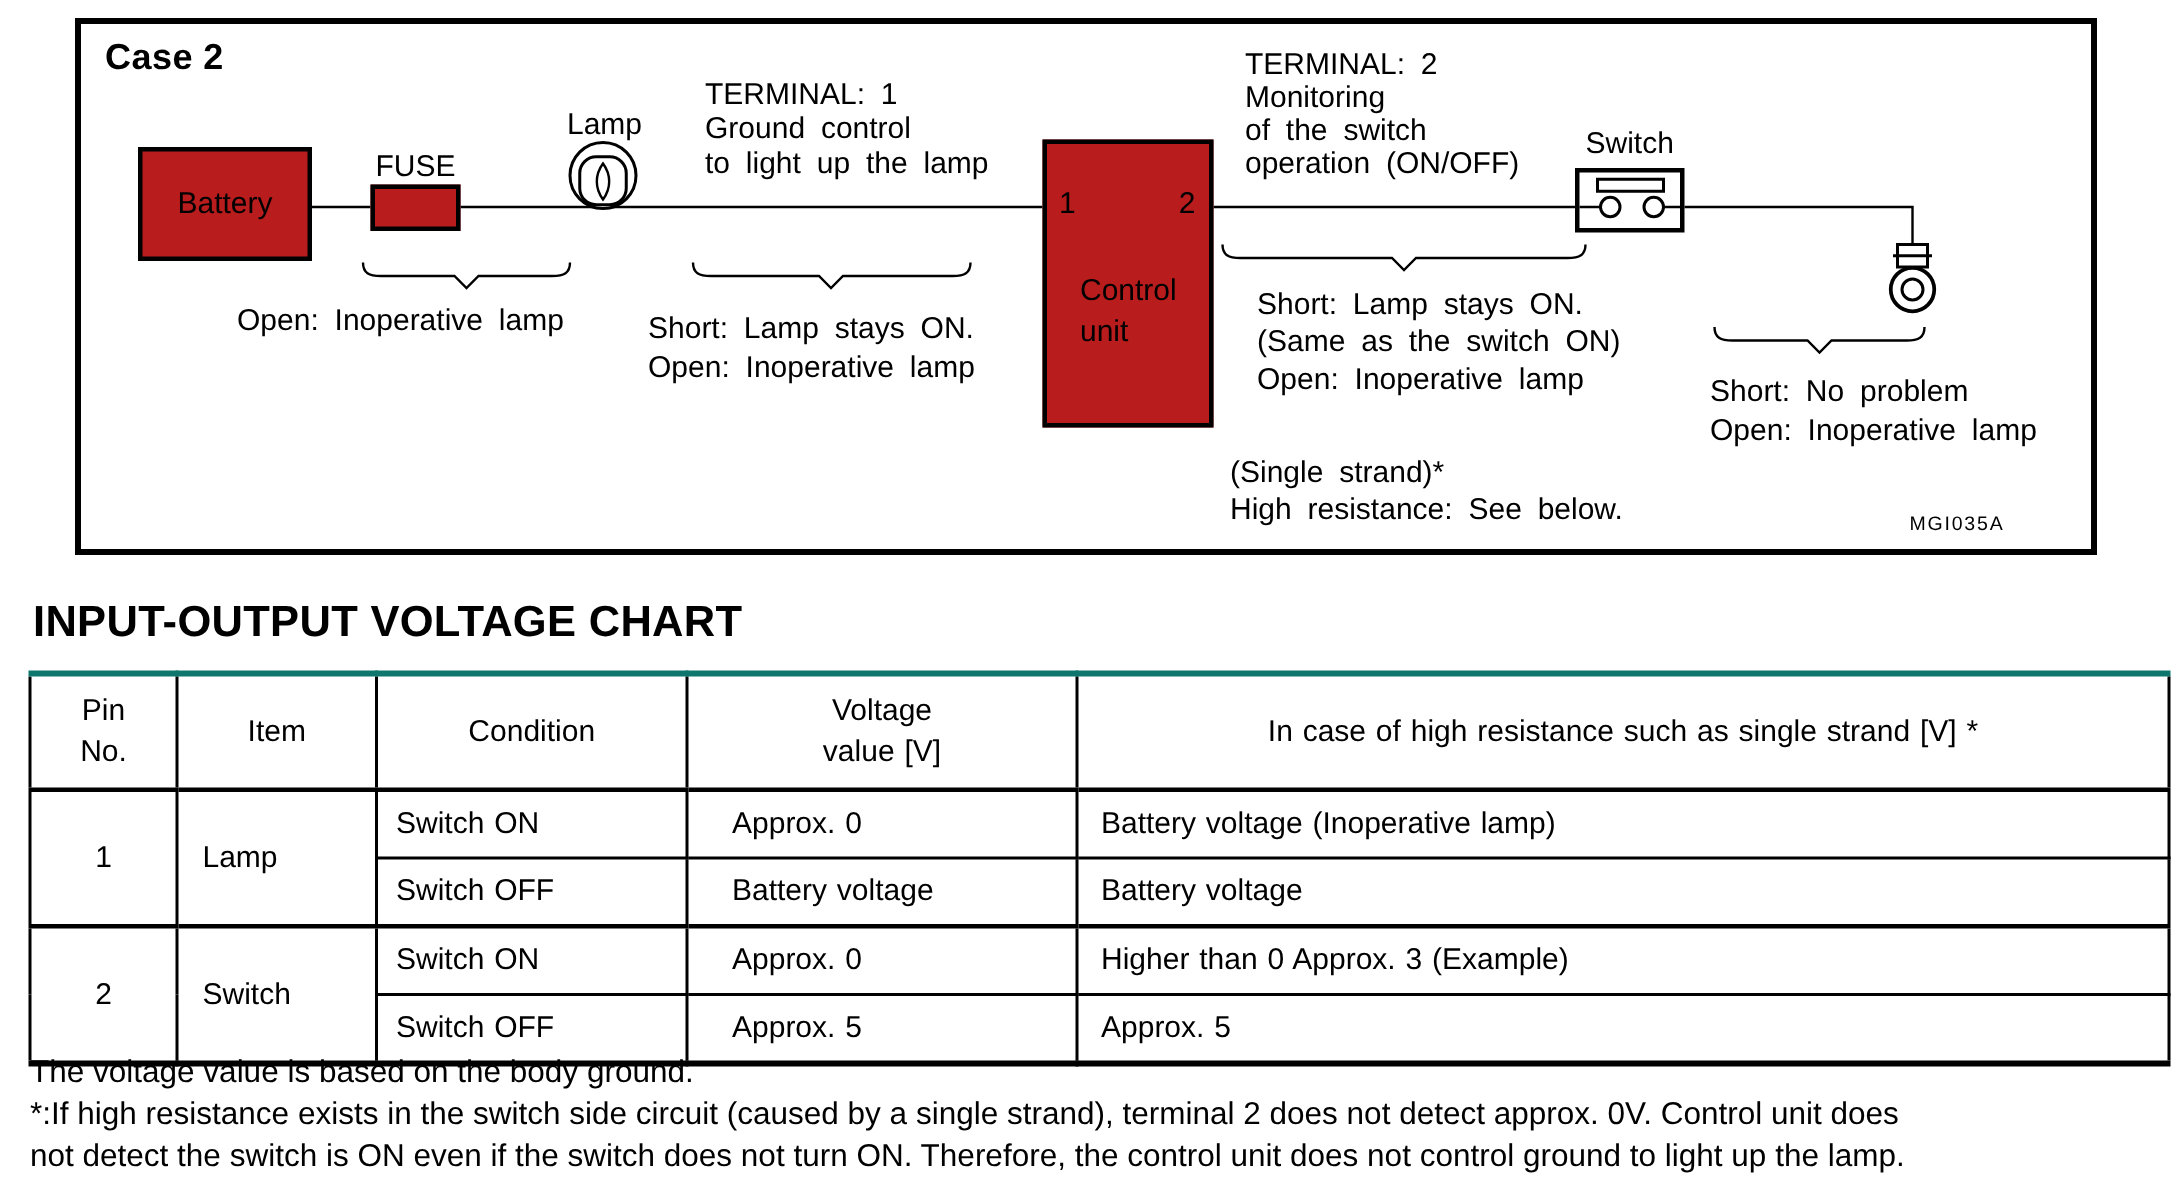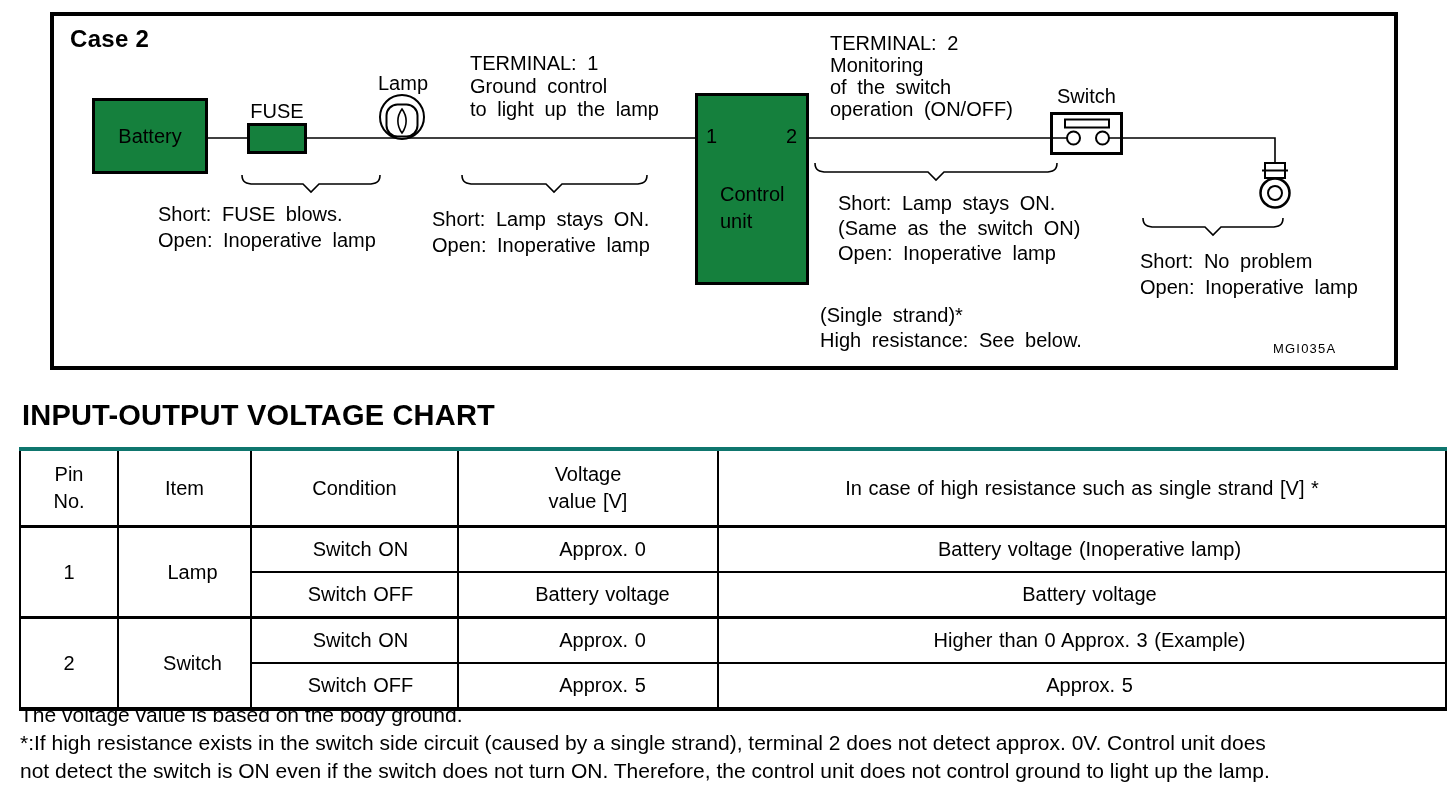--- a/index.html
+++ b/index.html
@@ -6,36 +6,36 @@
   .page{
     position:relative;width:1456px;height:800px;background:#ffffff;color:#000;
     font-family:"Liberation Sans","DejaVu Sans",sans-serif;overflow:hidden;
   }
   
   .diagram{position:absolute;left:50px;top:12px;width:1348px;height:358px;}
   .frame{position:absolute;left:0;top:0;right:0;bottom:0;border:4px solid #000;box-sizing:border-box;}
   .art{position:absolute;left:0;top:0;}
   .abs{position:absolute;}
   .case-title{font-size:24px;font-weight:bold;letter-spacing:.3px;}
-  .comp-box{position:absolute;border:3px solid #000;box-sizing:border-box;display:flex;align-items:center;justify-content:center;background:#15803d;}
+  .comp-box{position:absolute;border:3px solid #000;box-sizing:border-box;display:flex;align-items:center;justify-content:center;background:#b91c1c;}
   .dlabel{font-size:20px;white-space:nowrap;word-spacing:4px;}
   .note{font-size:20px;white-space:nowrap;word-spacing:5px;line-height:26px;}
   .note div{white-space:nowrap;}
   .cu-pin{position:absolute;font-size:20px;}
   .cu-name{position:absolute;font-size:20px;line-height:27px;}
   .fig-code{font-size:13px;letter-spacing:1.2px;}
   
   .section-title{position:absolute;left:22px;top:399px;font-size:29px;font-weight:bold;letter-spacing:.2px;}
   .vtable{
     position:absolute;left:19px;top:447px;width:1426px;
     border-collapse:collapse;table-layout:fixed;
     font-size:20px;word-spacing:1px;
     border-top:4px solid #0f766e;border-bottom:4px solid #000;
   }
-  .vtable th,.vtable td{border:2px solid #000;vertical-align:middle;padding:0;background:#fff;text-align:center;}
+  .vtable th,.vtable td{border:2px solid #000;vertical-align:middle;padding:0;background:#fff;}
   .vtable thead th{
     height:74px;font-weight:normal;text-align:center;
     white-space:pre-line;line-height:27px;border-bottom:3px solid #000;
   }
   .vtable tbody td{height:43px;}
   .vtable tr.group-start td{border-top:3px solid #000;}
   td.c-pin{text-align:center;}
   td.c-item{padding-left:16px;}
   td.c-cond{padding-left:12px;}
   td.c-volt{padding-left:29px;}
@@ -119,21 +119,20 @@
     <div class="abs note" style="left:780px;top:20px;line-height:22px;">
       <div>TERMINAL: 2</div>
       <div>Monitoring</div>
       <div>of the switch</div>
       <div>operation (ON/OFF)</div>
     </div>
 
     <div class="abs dlabel" style="left:1007px;top:73px;">Switch</div>
 
     <div class="abs note" style="left:108px;top:189px;">
-      <div>Short: FUSE blows.</div>
       <div>Open: Inoperative lamp</div>
     </div>
 
     <div class="abs note" style="left:382px;top:194px;">
       <div>Short: Lamp stays ON.</div>
       <div>Open: Inoperative lamp</div>
     </div>
 
     <div class="abs note" style="left:788px;top:179px;line-height:25px;">
       <div>Short: Lamp stays ON.</div>

